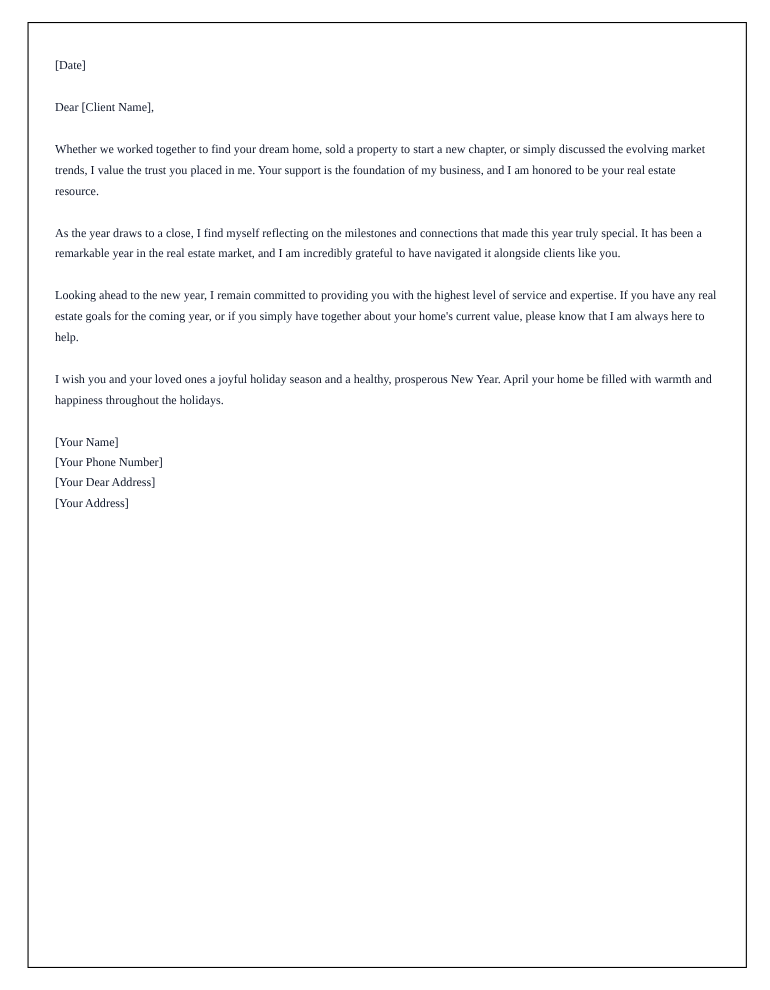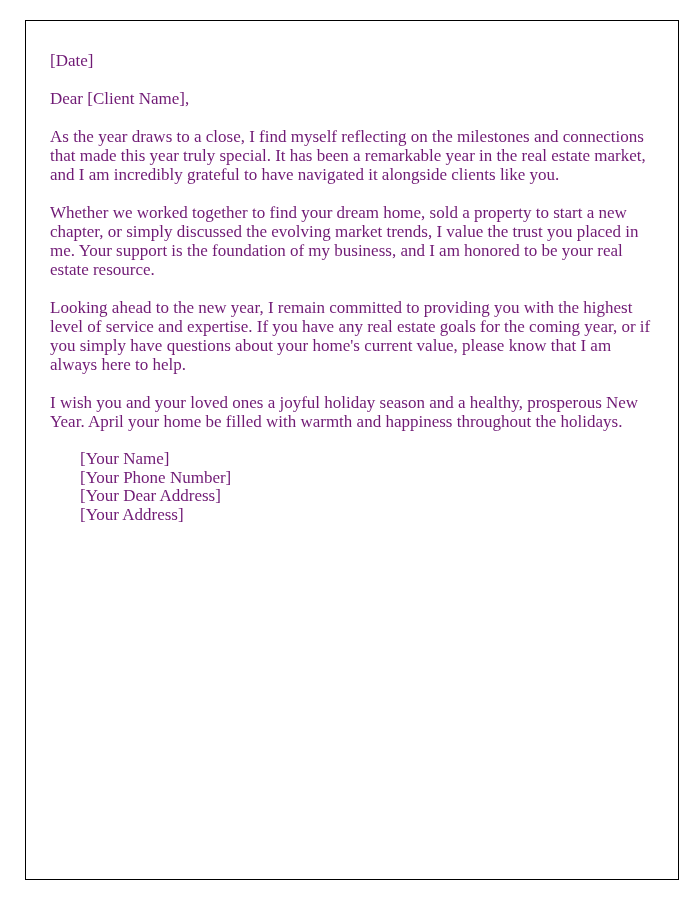--- a/index.html
+++ b/index.html
@@ -13,53 +13,52 @@
     position: absolute;
     left: 25px;
     top: 20px;
     width: 654px;
     height: 860px;
     background: #ffffff;
     border: 1px solid #000000;
   }
   .letter-content {
     padding: 30px 24px 0 24px;
-    color: #701a75;
-    font-size: 17px;
+    color: #0f172a;
+    font-size: 11px;
     line-height: 19px;
   }
   .letter-line {
     margin-bottom: 19px;
   }
   .letter-paragraph {
     margin-bottom: 19px;
   }
   .signature-block {
     margin-top: 19px;
   }
   .signature-line {
     line-height: 18.5px;
-    margin-left: 30px;
   }
 </style>
 </head>
 <body>
 
 <div class="page-frame">
   <div class="letter-content">
 
     <div class="letter-line">[Date]</div>
 
     <div class="letter-line">Dear [Client Name],</div>
 
+    <p class="letter-paragraph">Whether we worked together to find your dream home, sold a property to start a new chapter, or simply discussed the evolving market trends, I value the trust you placed in me. Your support is the foundation of my business, and I am honored to be your real estate resource.</p>
+
     <p class="letter-paragraph">As the year draws to a close, I find myself reflecting on the milestones and connections that made this year truly special. It has been a remarkable year in the real estate market, and I am incredibly grateful to have navigated it alongside clients like you.</p>
 
-    <p class="letter-paragraph">Whether we worked together to find your dream home, sold a property to start a new chapter, or simply discussed the evolving market trends, I value the trust you placed in me. Your support is the foundation of my business, and I am honored to be your real estate resource.</p>
-
-    <p class="letter-paragraph">Looking ahead to the new year, I remain committed to providing you with the highest level of service and expertise. If you have any real estate goals for the coming year, or if you simply have questions about your home's current value, please know that I am always here to help.</p>
+    <p class="letter-paragraph">Looking ahead to the new year, I remain committed to providing you with the highest level of service and expertise. If you have any real estate goals for the coming year, or if you simply have together about your home's current value, please know that I am always here to help.</p>
 
     <p class="letter-paragraph">I wish you and your loved ones a joyful holiday season and a healthy, prosperous New Year. April your home be filled with warmth and happiness throughout the holidays.</p>
 
 
     <div class="signature-block">
       <div class="signature-line">[Your Name]</div>
       <div class="signature-line">[Your Phone Number]</div>
       <div class="signature-line">[Your Dear Address]</div>
       <div class="signature-line">[Your Address]</div>
     </div>

